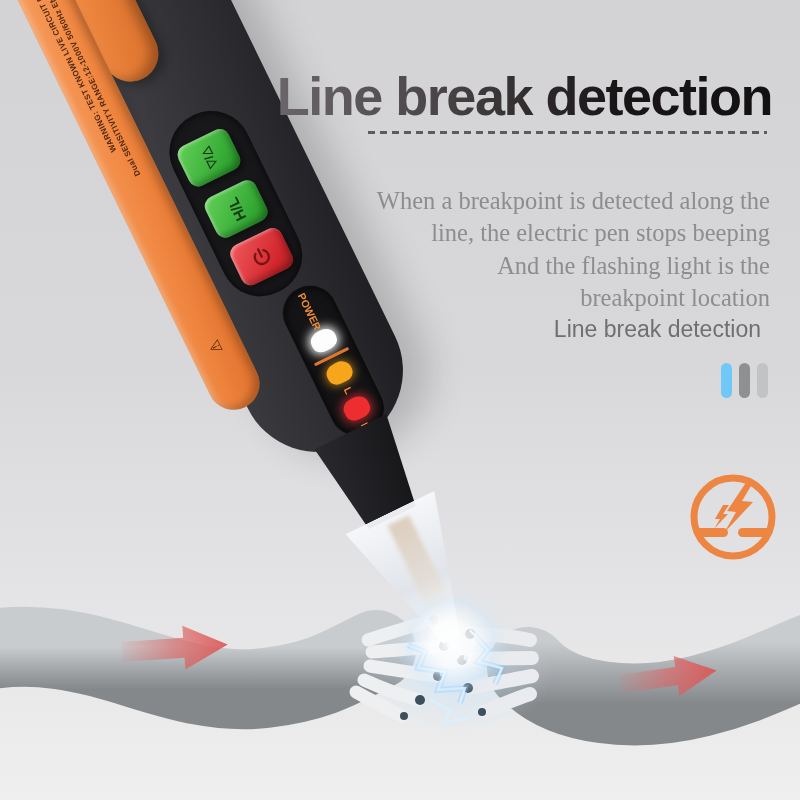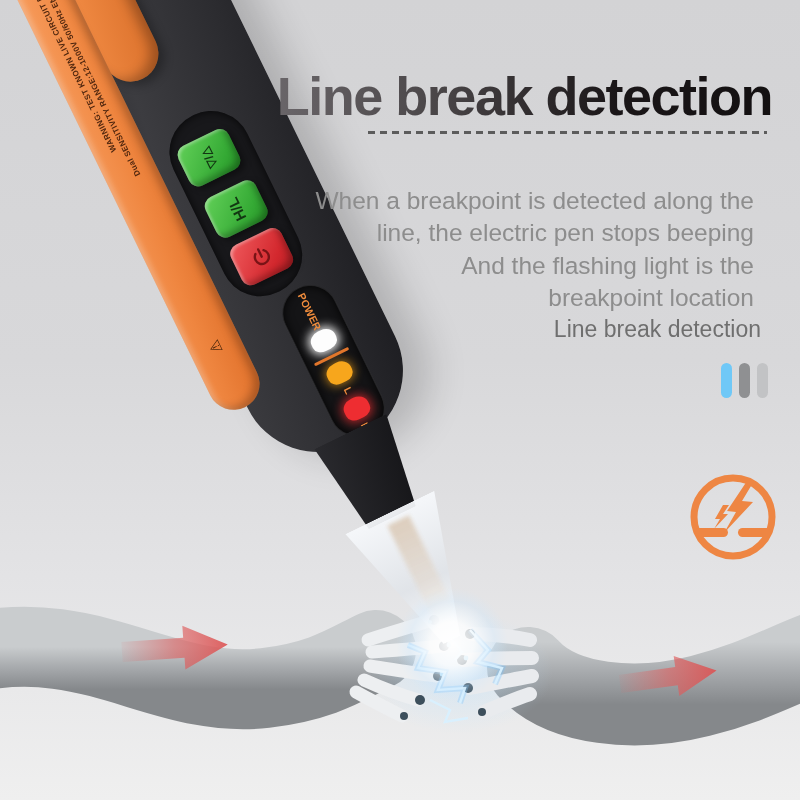--- a/index.html
+++ b/index.html
@@ -13,22 +13,22 @@
     position:absolute;top:32px;right:28px;width:560px;text-align:right;
     font-size:54px;font-weight:700;letter-spacing:-1.5px;line-height:1.05;
     background:linear-gradient(90deg,#767276 0%,#4a4648 40%,#1a1618 72%,#131011 100%);
     -webkit-background-clip:text;background-clip:text;color:transparent;
   }
   .dash-divider{
     position:absolute;top:131px;right:33px;width:399px;height:3px;
     background:repeating-linear-gradient(90deg,#5c5c5c 0 7px,transparent 7px 12px);
   }
   .description{
-    position:absolute;top:160px;right:46px;width:520px;text-align:right;
-    font-size:24.5px;line-height:32.5px;color:#8d8d8d;white-space:pre-line;
+    position:absolute;top:160px;right:30px;width:520px;text-align:right;
+    font-size:24.5px;line-height:32.5px;color:#8d8d8d;white-space:pre-line;font-family:Liberation Serif, serif;
   }
   .subheading{
     position:absolute;top:316px;right:39px;width:400px;text-align:right;
     font-size:23px;color:#6f6f6f;
   }
   .bars{position:absolute;top:363px;right:32px;display:flex;gap:7px;}
   .bars .bar{width:11px;height:35px;border-radius:6px;}
   .bar-1{background:#6fc8f7;}
   .bar-2{background:#8f9092;}
   .bar-3{background:#c2c3c5;}

